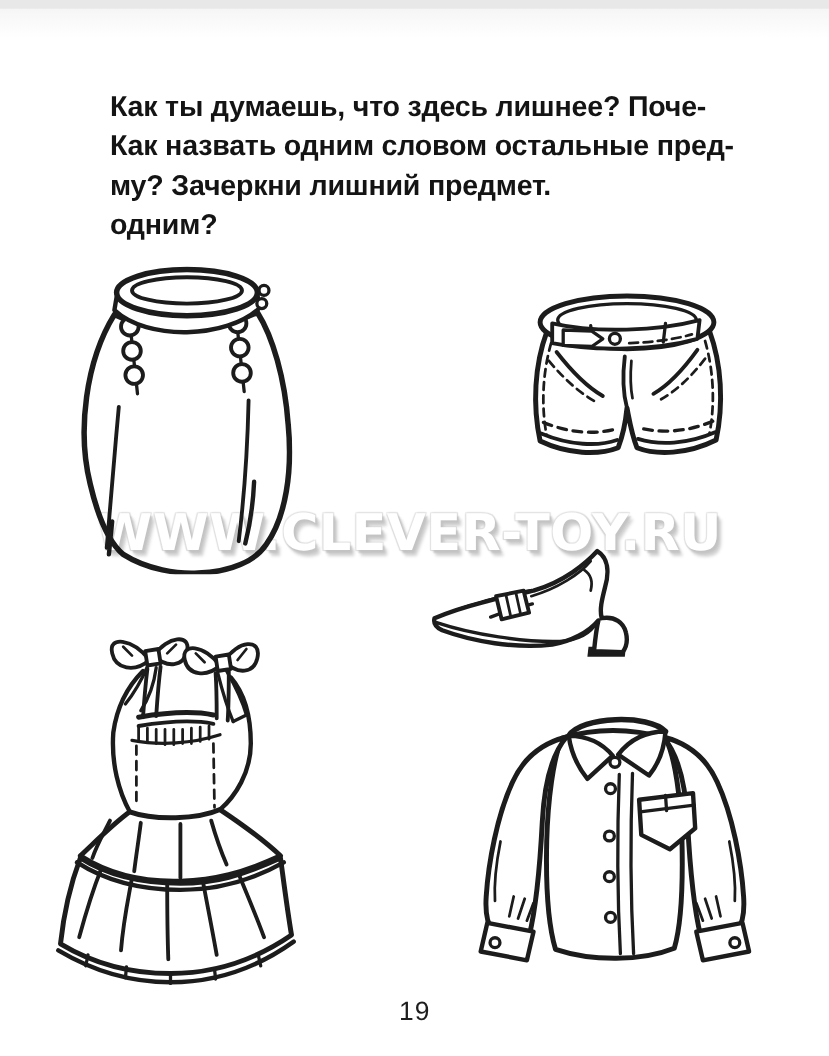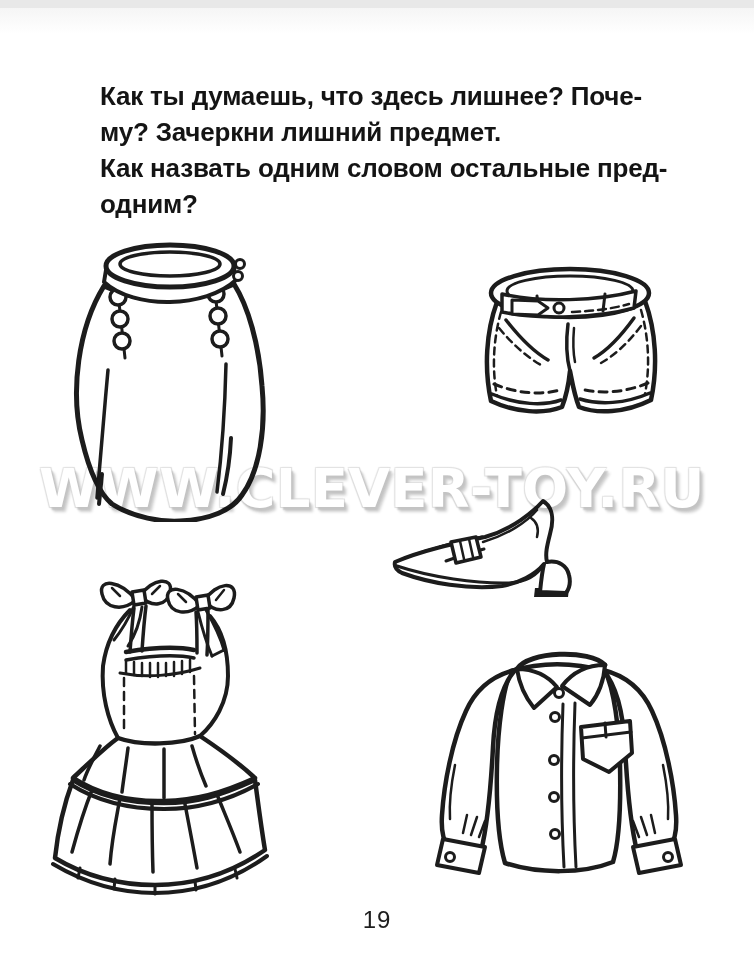--- a/index.html
+++ b/index.html
@@ -28,21 +28,21 @@
   .art path, .art ellipse, .art circle, .art line {
     fill:none; stroke:var(--ink); stroke-linecap:round; stroke-linejoin:round;
   }
   .art .f { fill:var(--paper); }
   .art .ink { fill:var(--ink); stroke:none; }
   .watermark {
     position:absolute; top:449px; left:372px;
     transform: translateX(-50%);
     white-space:nowrap;
     font-family:"DejaVu Sans", sans-serif;
-    font-weight:700; font-size:54px; letter-spacing:0.5px;
+    font-weight:700; font-size:46px; letter-spacing:0.5px;
     color:#ffffff;
     mix-blend-mode: multiply;
     text-shadow:
       2px 3px 2px #c3c3c3,
       4px 5px 3px #d2d2d2,
       -1px -1px 1px #e4e4e4,
       1px -1px 1px #dcdcdc,
       -1px 1px 1px #dcdcdc;
     z-index: 10;
   }
@@ -54,22 +54,22 @@
   }
 </style>
 </head>
 <body>
 
 <div class="sheet">
   <div class="scan-top"></div>
 
   <div class="instructions">
     <div>Как ты думаешь, что здесь лишнее? Поче-</div>
+    <div>Как назвать одним словом остальные пред-</div>
     <div>му? Зачеркни лишний предмет.</div>
-    <div>Как назвать одним словом остальные пред-</div>
     <div>одним?</div>
   </div>
 
   <div class="item" style="left:70px; top:234px; width:196px; height:280px;">
     <svg class="art" viewBox="0 0 196 280">
 
       <path class="f" stroke-width="5" d="M34 44 C8 86 0 150 12 198 C20 232 30 252 42 262 C64 276 92 280 110 279 C140 278 162 268 172 253 C190 228 196 186 192 144 C189 102 178 64 164 42 C120 62 76 64 34 44 Z"></path>
 
       <path stroke-width="3.5" d="M38 128 C34 172 30 218 27 256"></path>
       <path stroke-width="4" d="M32 232 C31 242 30 252 29 262"></path>

